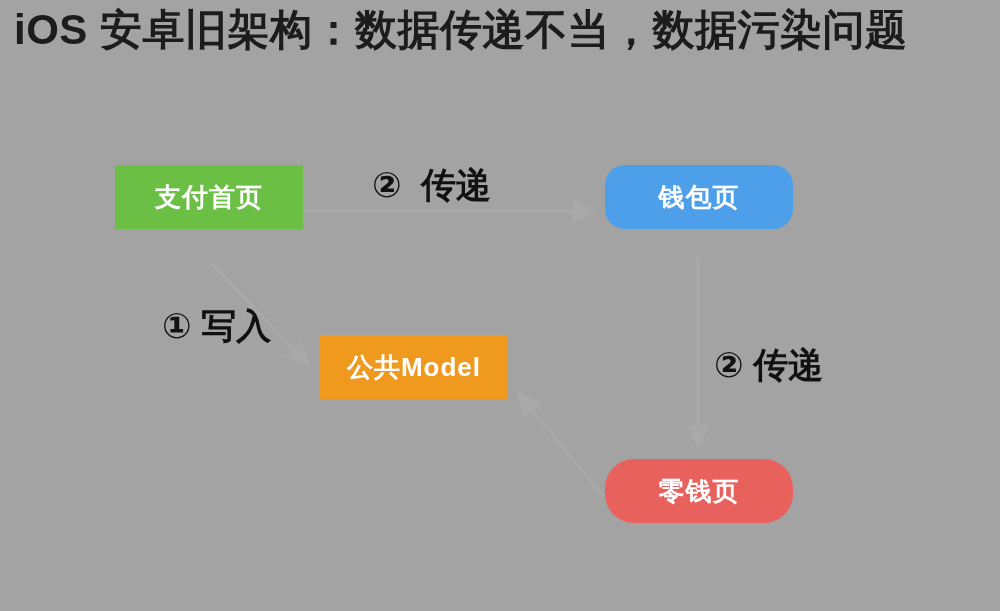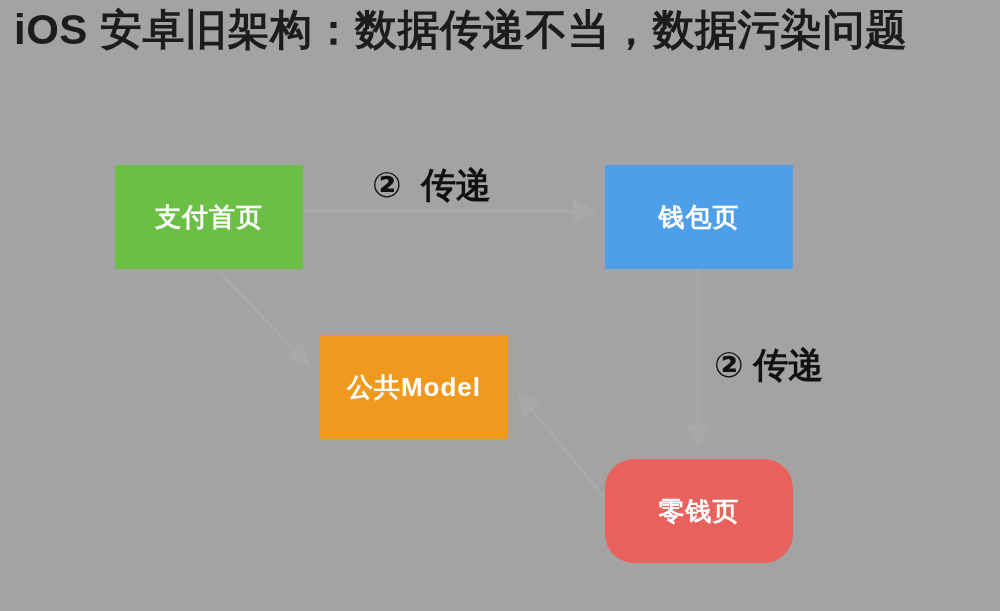--- a/index.html
+++ b/index.html
@@ -29,31 +29,31 @@
     position: absolute;
     left: 0;
     top: 0;
     width: 1000px;
     height: 611px;
     pointer-events: none;
   }
   .node {
     position: absolute;
     width: 188px;
-    height: 104px;
+    height: 64px;
     display: flex;
     align-items: center;
     justify-content: center;
     color: #ffffff;
     font-size: 26px;
     font-weight: 600;
     letter-spacing: 1px;
   }
   .node-pay-home   { left: 115px; top: 165px; }
-  .node-wallet     { left: 605px; top: 165px; }
+  .node-wallet     { left: 605px; top: 165px; border-radius: 20px; }
   .node-shared     { left: 320px; top: 335px; }
   .node-change     { left: 605px; top: 459px; }
   .edge-label {
     position: absolute;
     font-size: 35px;
     font-weight: 600;
     color: #111111;
     white-space: pre;
   }
   .edge-label-1 { left: 372px; top: 162px; }
@@ -92,15 +92,16 @@
 
   <div class="node node-shared" style="background: rgb(240, 153, 31);">
     <span>公共Model</span>
   </div>
 
   <div class="node node-change" style="background: rgb(233, 97, 92); border-radius: 29px;">
     <span>零钱页</span>
   </div>
 
   <div class="edge-label edge-label-1">②  传递</div>
+  <div class="edge-label edge-label-2">① 写入</div>
   <div class="edge-label edge-label-3">② 传递</div>
 
 </div>
 
 </body></html>

